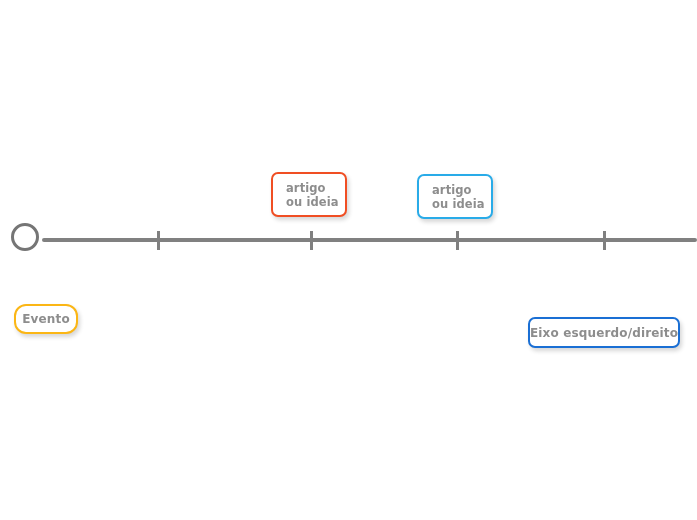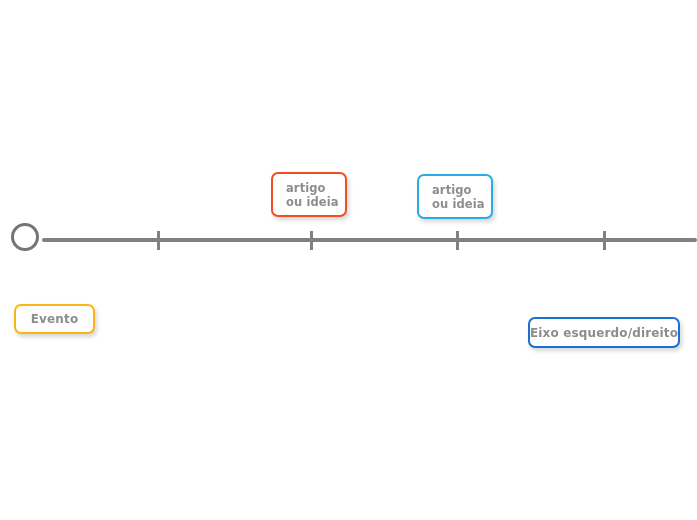--- a/index.html
+++ b/index.html
@@ -94,23 +94,24 @@
     left: 417px;
     top: 174px;
     width: 76px;
     height: 45px;
     border-color: #29abe8;
   }
 
   #box-evento {
     left: 14px;
     top: 304px;
-    width: 81px;
+    width: 64px;
     height: 30px;
     border-color: #fbb615;
+    border-radius: 12px;
   }
 
   #box-eixo {
     left: 528px;
     top: 317px;
     width: 152px;
     height: 31px;
     border-color: #1a6fd4;
     align-items: center;
   }

